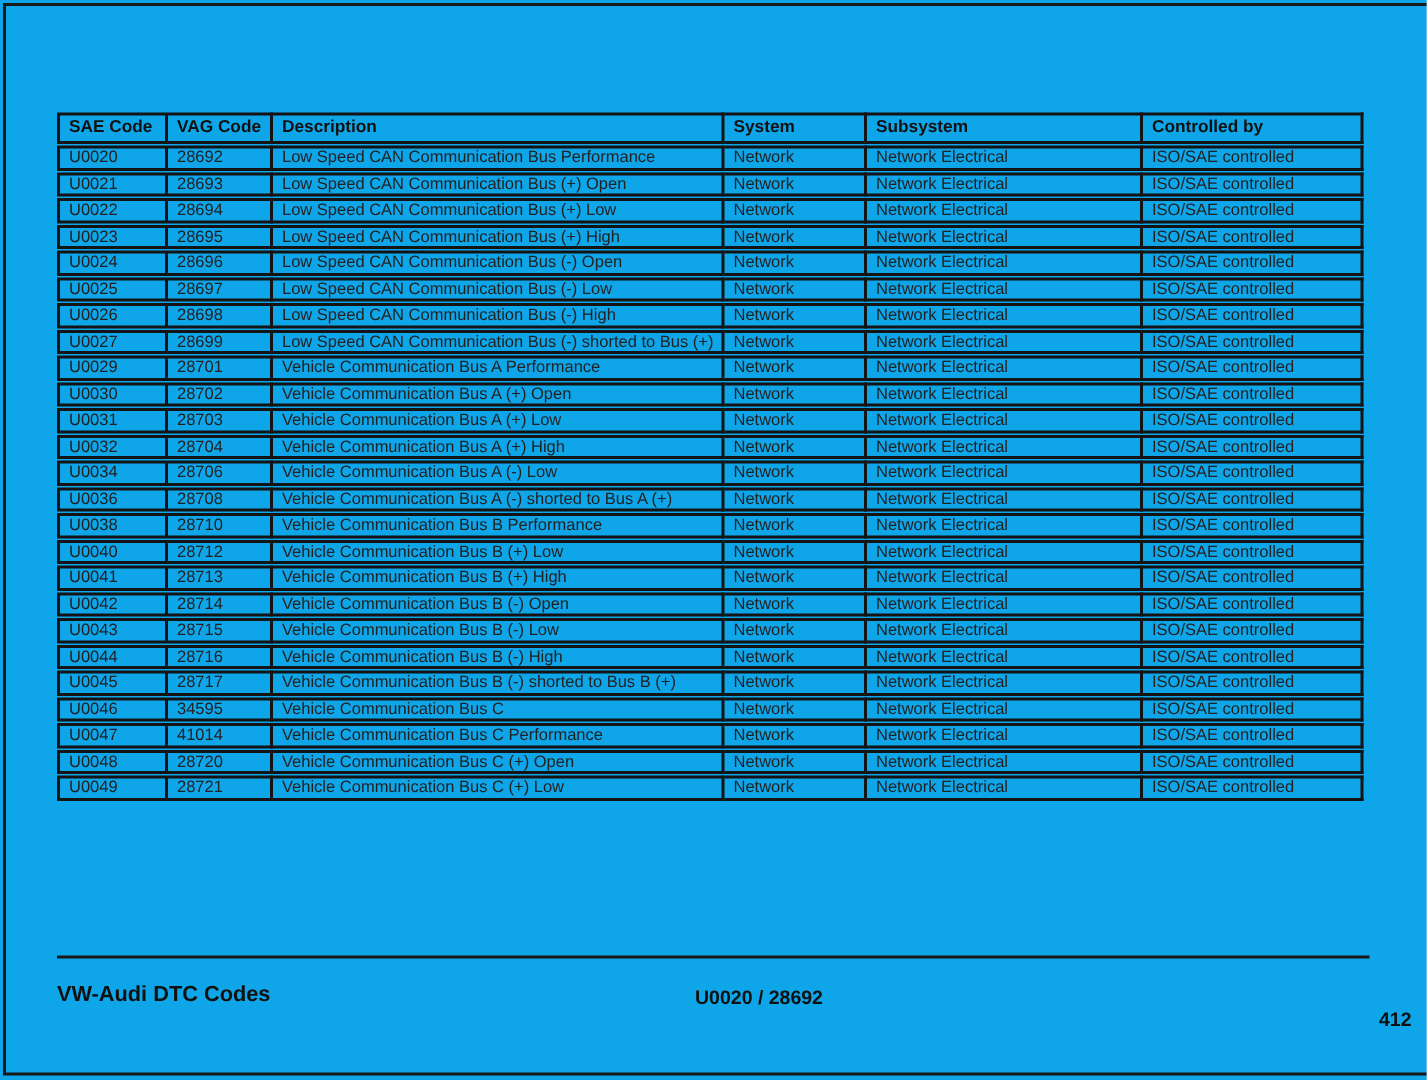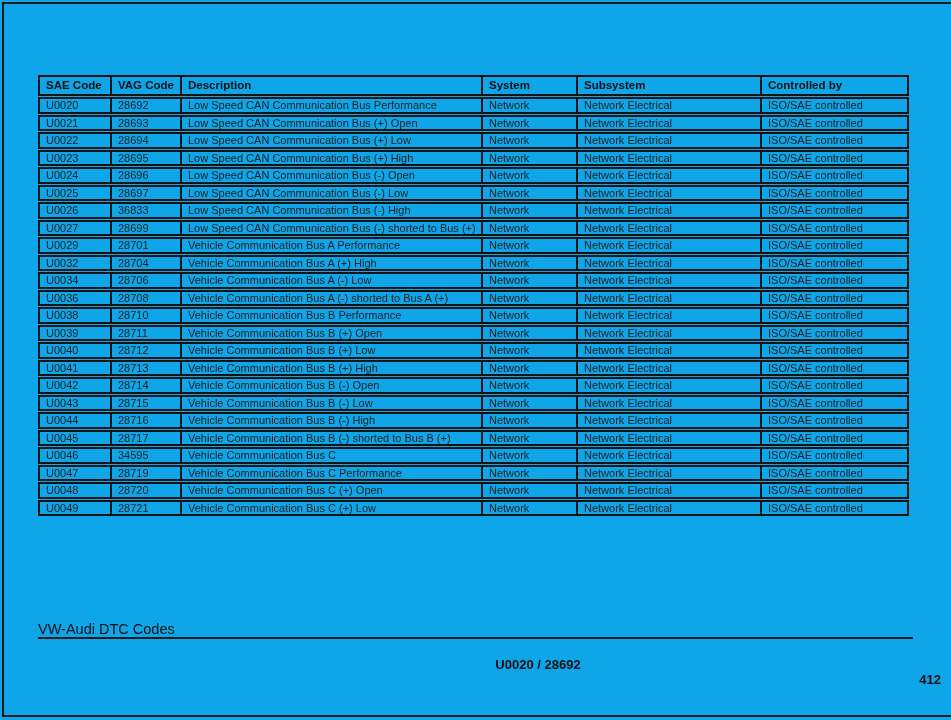--- a/index.html
+++ b/index.html
@@ -63,34 +63,33 @@
     position: absolute;
     left: 38px;
     top: 637px;
     width: 875px;
     height: 1.5px;
     background: #1a1a1a;
   }
   .footer-left {
     position: absolute;
     left: 38px;
-    top: 621px;
+    top: 655px;
     font-size: 14.5px;
-    font-weight: normal;
+    font-weight: bold;
     color: #111111;
   }
   .footer-center {
     position: absolute;
     left: 506px;
     top: 657px;
     transform: translateX(-50%);
     font-size: 13px;
     font-weight: bold;
     color: #111111;
-    margin-left: 32px;
   }
   .footer-right {
     position: absolute;
     right: 54px;
     top: 672px;
     font-size: 13px;
     font-weight: bold;
     color: #111111;
   }
 </style>
@@ -164,21 +163,21 @@
         <tr>
       <td>U0025</td>
       <td>28697</td>
       <td>Low Speed CAN Communication Bus (-) Low</td>
       <td>Network</td>
       <td>Network Electrical</td>
       <td>ISO/SAE controlled</td>
     </tr>
         <tr>
       <td>U0026</td>
-      <td>36833</td>
+      <td>28698</td>
       <td>Low Speed CAN Communication Bus (-) High</td>
       <td>Network</td>
       <td>Network Electrical</td>
       <td>ISO/SAE controlled</td>
     </tr>
         <tr>
       <td>U0027</td>
       <td>28699</td>
       <td>Low Speed CAN Communication Bus (-) shorted to Bus (+)</td>
       <td>Network</td>
@@ -187,20 +186,36 @@
     </tr>
         <tr>
       <td>U0029</td>
       <td>28701</td>
       <td>Vehicle Communication Bus A Performance</td>
       <td>Network</td>
       <td>Network Electrical</td>
       <td>ISO/SAE controlled</td>
     </tr>
         <tr>
+      <td>U0030</td>
+      <td>28702</td>
+      <td>Vehicle Communication Bus A (+) Open</td>
+      <td>Network</td>
+      <td>Network Electrical</td>
+      <td>ISO/SAE controlled</td>
+    </tr>
+        <tr>
+      <td>U0031</td>
+      <td>28703</td>
+      <td>Vehicle Communication Bus A (+) Low</td>
+      <td>Network</td>
+      <td>Network Electrical</td>
+      <td>ISO/SAE controlled</td>
+    </tr>
+        <tr>
       <td>U0032</td>
       <td>28704</td>
       <td>Vehicle Communication Bus A (+) High</td>
       <td>Network</td>
       <td>Network Electrical</td>
       <td>ISO/SAE controlled</td>
     </tr>
         <tr>
       <td>U0034</td>
       <td>28706</td>
@@ -219,28 +234,20 @@
     </tr>
         <tr>
       <td>U0038</td>
       <td>28710</td>
       <td>Vehicle Communication Bus B Performance</td>
       <td>Network</td>
       <td>Network Electrical</td>
       <td>ISO/SAE controlled</td>
     </tr>
         <tr>
-      <td>U0039</td>
-      <td>28711</td>
-      <td>Vehicle Communication Bus B (+) Open</td>
-      <td>Network</td>
-      <td>Network Electrical</td>
-      <td>ISO/SAE controlled</td>
-    </tr>
-        <tr>
       <td>U0040</td>
       <td>28712</td>
       <td>Vehicle Communication Bus B (+) Low</td>
       <td>Network</td>
       <td>Network Electrical</td>
       <td>ISO/SAE controlled</td>
     </tr>
         <tr>
       <td>U0041</td>
       <td>28713</td>
@@ -284,21 +291,21 @@
         <tr>
       <td>U0046</td>
       <td>34595</td>
       <td>Vehicle Communication Bus C</td>
       <td>Network</td>
       <td>Network Electrical</td>
       <td>ISO/SAE controlled</td>
     </tr>
         <tr>
       <td>U0047</td>
-      <td>28719</td>
+      <td>41014</td>
       <td>Vehicle Communication Bus C Performance</td>
       <td>Network</td>
       <td>Network Electrical</td>
       <td>ISO/SAE controlled</td>
     </tr>
         <tr>
       <td>U0048</td>
       <td>28720</td>
       <td>Vehicle Communication Bus C (+) Open</td>
       <td>Network</td>

